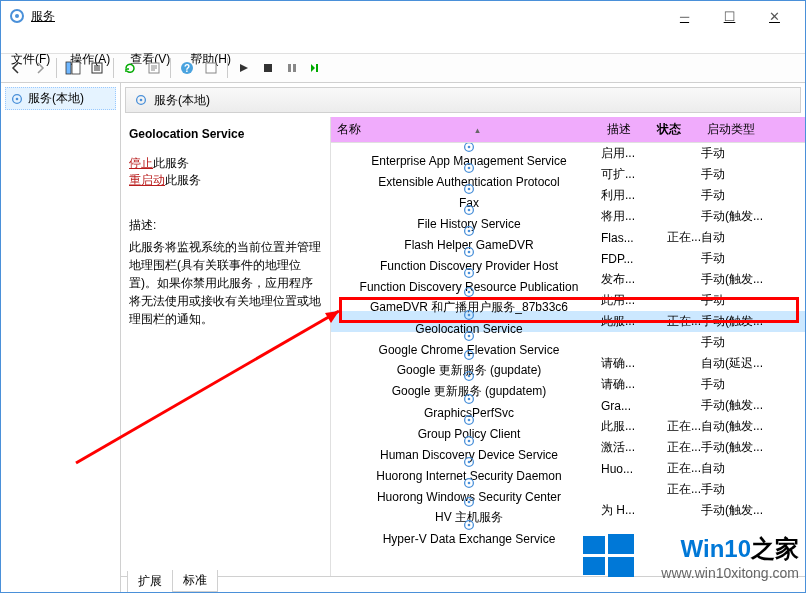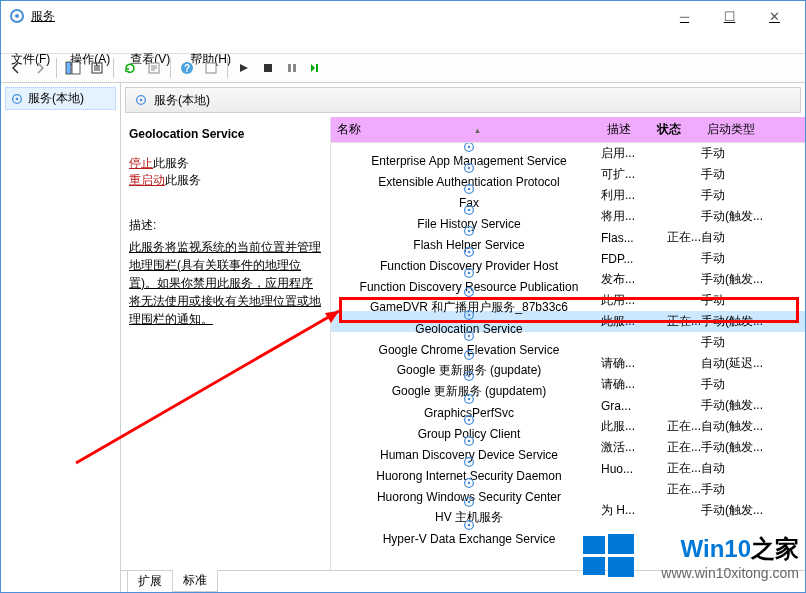--- a/index.html
+++ b/index.html
@@ -18,37 +18,37 @@
 .body-split { display: flex; height: calc(100% - 82px); }
 .left-pane { width: 120px; border-right: 1px solid #d0d0d0; padding: 4px; }
 .tree-item { display: flex; align-items: center; gap: 4px; padding: 2px 4px; background: #e5f3ff; border: 1px dotted #99c9ff; }
 .right-pane { flex: 1; display: flex; flex-direction: column; position: relative; }
 .right-header { height: 26px; background: linear-gradient(#f9f9f9,#ececec); border-bottom: 1px solid #d0d0d0; display: flex; align-items: center; padding: 0 8px; gap: 6px; margin:4px; border:1px solid #d0d0d0;}
 .content-split { flex: 1; display: flex; overflow: hidden; }
 .detail-pane { width: 210px; border-right: 1px solid #e0e0e0; padding: 10px 8px; }
 .detail-title { font-weight: bold; margin-bottom: 14px; }
 .link { color: #b91c1c; text-decoration: underline; cursor: pointer; }
 .desc-label { margin-top: 28px; margin-bottom: 4px; }
-.desc-text { line-height: 1.5; text-decoration: underline; }
+.desc-text { line-height: 1.5; }
 .list-pane { flex: 1; overflow: hidden; position:relative;}
 .list-header { display: flex; border-bottom: 1px solid #e0e0e0; position: sticky; top: 0; background: #f0abfc; }
 .list-header div { padding: 4px 6px; font-size: 12px; border-right: 1px solid transparent; }
 .col-name { width: 270px; display:flex; align-items:center; justify-content:space-between;}
 .col-desc { width: 50px; }
 .col-status { width: 50px; font-weight: bold; }
 .col-startup { width: 80px; }
 .rows { overflow-y: auto; height: calc(100% - 24px);}
 .row { display: flex; align-items: center; height: 21px; padding-left: 6px; }
 .row.selected { background: #cce8ff; }
 .row .cell-name { width: 264px; display: flex; align-items: center; gap: 0; overflow:hidden; white-space:nowrap; text-overflow:ellipsis;flex-direction:column;}
 .row .cell-desc { width: 50px; overflow:hidden; white-space:nowrap; text-overflow:ellipsis;}
 .row .cell-status { width: 50px; overflow:hidden; white-space:nowrap; text-overflow:ellipsis;text-align:right;}
 .row .cell-startup { width: 80px; overflow:hidden; white-space:nowrap; text-overflow:ellipsis;}
 .gear { width: 14px; height: 14px; flex-shrink:0;}
-.tabs { height: 22px; border-top: 1px solid #d0d0d0; display: flex; align-items: flex-end; padding-left:6px;}
+.tabs { height: 16px; border-top: 1px solid #d0d0d0; display: flex; align-items: flex-end; padding-left:6px;}
 .tab { padding: 2px 10px; border: 1px solid #d0d0d0; border-top: none; background: #fff; font-size:12px; margin-right:-1px;}
 .tab.active { background: #fff; border-bottom:1px solid #fff; position:relative; top:1px;}
 .highlight-box { position: absolute; border: 3px solid #ff0000; pointer-events: none; }
 .arrow-line { position: absolute; pointer-events: none; }
 .watermark { position: absolute; right: 6px; bottom: 6px; display:flex; align-items:center; gap:24px;}
 .watermark .logo { width:58px; height:58px; }
 .watermark .txt { text-align:right; }
 .watermark .txt .l1 { font-size:24px; font-weight:bold; }
 .watermark .txt .l1 .blue{ color:#0078d7;}
 .watermark .txt .l2 { font-size:14px; color:#666;}
@@ -244,21 +244,21 @@
                 <div class="cell-desc">将用...</div>
                 <div class="cell-status"></div>
                 <div class="cell-startup">手动(触发...</div>
               </div>
               <div class="row">
                 <div class="cell-name">
                   <svg class="gear" viewBox="0 0 16 16">
                     <circle cx="8" cy="8" r="5" fill="none" stroke="#4a90d9" stroke-width="1.5"></circle>
                     <circle cx="8" cy="8" r="1.5" fill="#4a90d9"></circle>
                   </svg>
-                  <span>Flash Helper Service</span>
+                  <span>Flash Helper GameDVR</span>
                 </div>
                 <div class="cell-desc">Flas...</div>
                 <div class="cell-status">正在...</div>
                 <div class="cell-startup">自动</div>
               </div>
               <div class="row">
                 <div class="cell-name">
                   <svg class="gear" viewBox="0 0 16 16">
                     <circle cx="8" cy="8" r="5" fill="none" stroke="#4a90d9" stroke-width="1.5"></circle>
                     <circle cx="8" cy="8" r="1.5" fill="#4a90d9"></circle>

